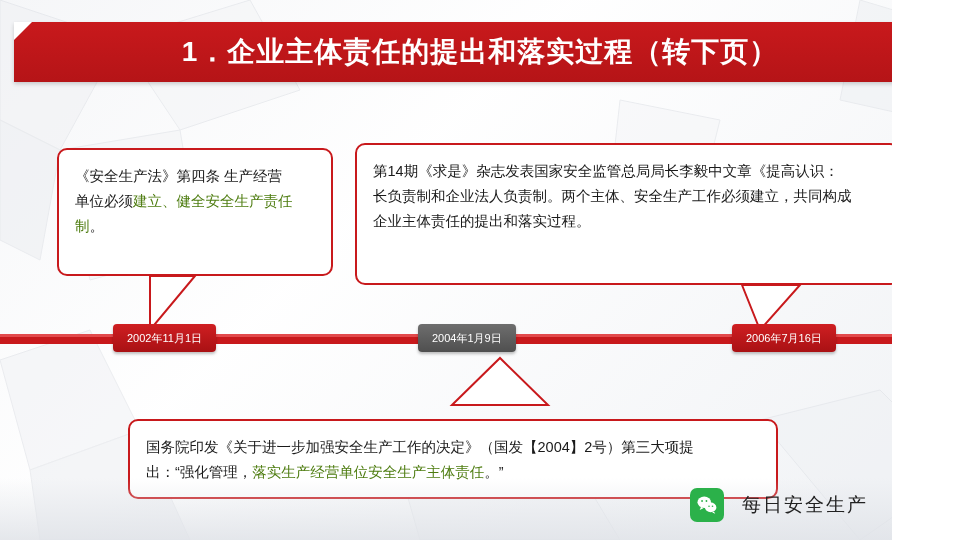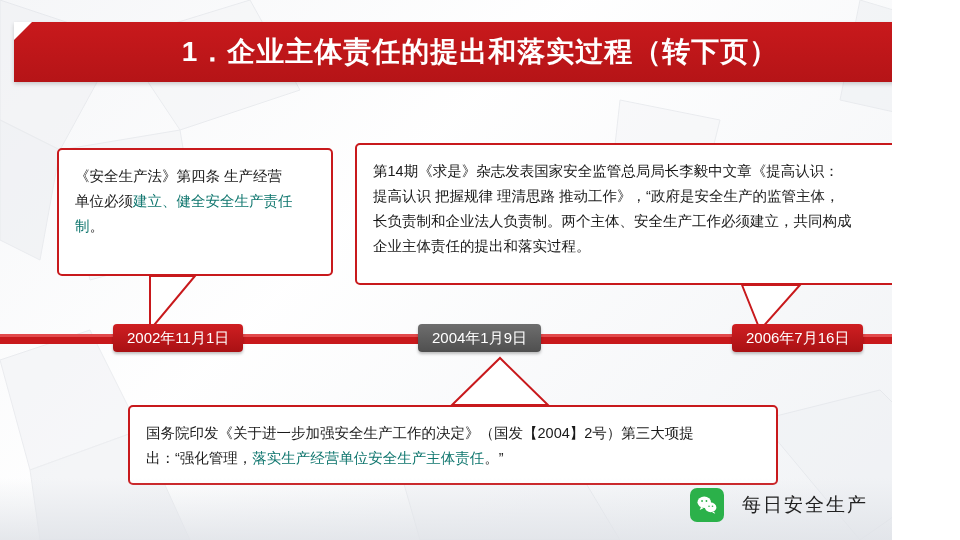--- a/index.html
+++ b/index.html
@@ -81,38 +81,38 @@
 
   .date-pill {
     position: absolute;
     top: 324px;
     height: 28px;
     border-radius: 4px;
     display: flex;
     align-items: center;
     justify-content: center;
     color: #ffffff;
-    font-size: 15px;
+    font-size: 11px;
     padding: 0 14px;
     box-shadow: 0 2px 3px rgba(0,0,0,0.25);
     white-space: nowrap;
   }
   .pill-red { background: linear-gradient(180deg,#cf1f22 0%, #a91114 100%); }
   .pill-gray { background: linear-gradient(180deg,#6e6e6e 0%, #4f4f4f 100%); }
 
   .pill1 { left: 113px; }
   .pill2 { left: 418px; }
   .pill3 { left: 732px; }
 
   
   .callout {
     position: absolute;
     background: #ffffff;
     border: 2px solid #c8191c;
-    border-radius: 5px;
+    border-radius: 10px;
     box-sizing: border-box;
     padding: 14px 16px;
     font-size: 14.5px;
     line-height: 1.72;
     color: #1a1a1a;
   }
 
   #box-left {
     left: 57px;
     top: 148px;
@@ -120,25 +120,25 @@
     height: 128px;
   }
   #box-right {
     left: 355px;
     top: 143px;
     width: 545px;
     height: 142px;
   }
   #box-bottom {
     left: 128px;
-    top: 405px;
+    top: 419px;
     width: 650px;
     height: 80px;
   }
-  .red-text { color: #0f766e; text-align: center; }
+  .red-text { color: #4d7c0f; text-align: center; }
 
   
   .connector {
     position: absolute;
     left: 0;
     top: 0;
     width: 960px;
     height: 540px;
     pointer-events: none;
   }
@@ -220,21 +220,20 @@
     <div>
       <span>单位必须</span><span class="red-text">建立、健全安全生产责任</span>
     </div>
     <div>
       <span class="red-text">制</span><span>。</span>
     </div>
   </div>
 
   <div class="callout" id="box-right">
     <div>第14期《求是》杂志发表国家安全监管总局局长李毅中文章《提高认识：</div>
-    <div>提高认识 把握规律 理清思路 推动工作》，“政府是安全生产的监管主体，</div>
     <div>长负责制和企业法人负责制。两个主体、安全生产工作必须建立，共同构成</div>
     <div>企业主体责任的提出和落实过程。</div>
   </div>
 
   <div class="timeline">
     <div class="timeline-hi"></div>
   </div>
 
   <div class="date-pill pill-red pill1">2002年11月1日</div>
   <div class="date-pill pill-gray pill2">2004年1月9日</div>

